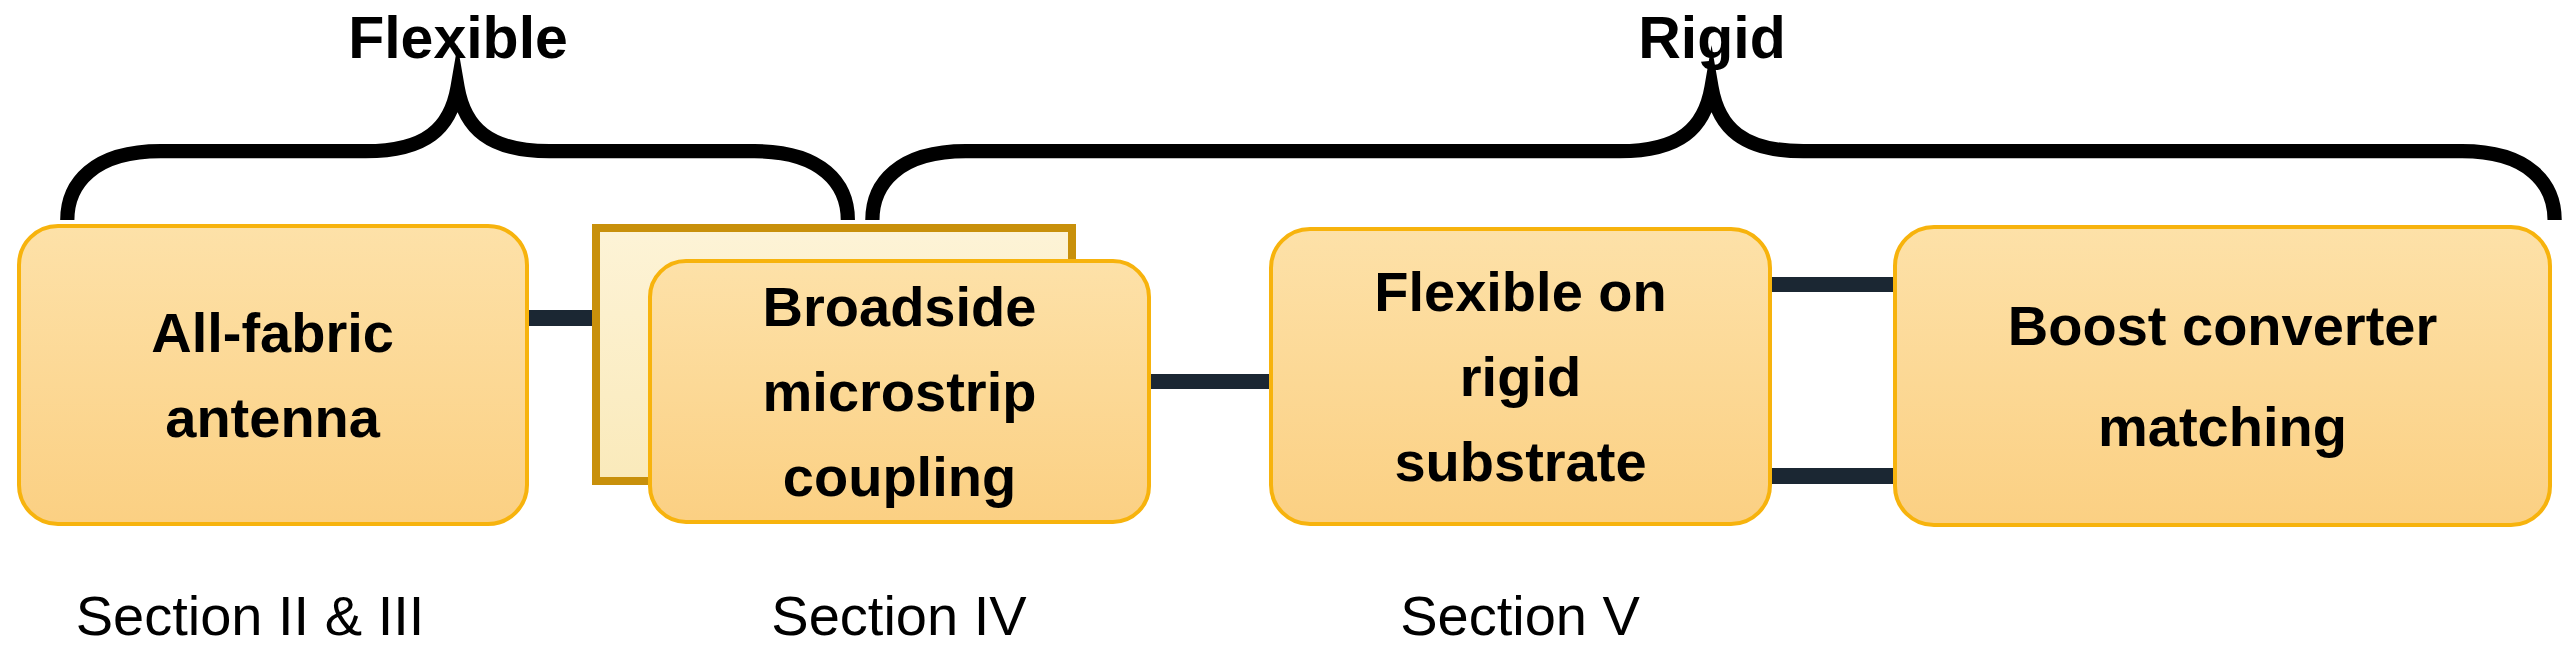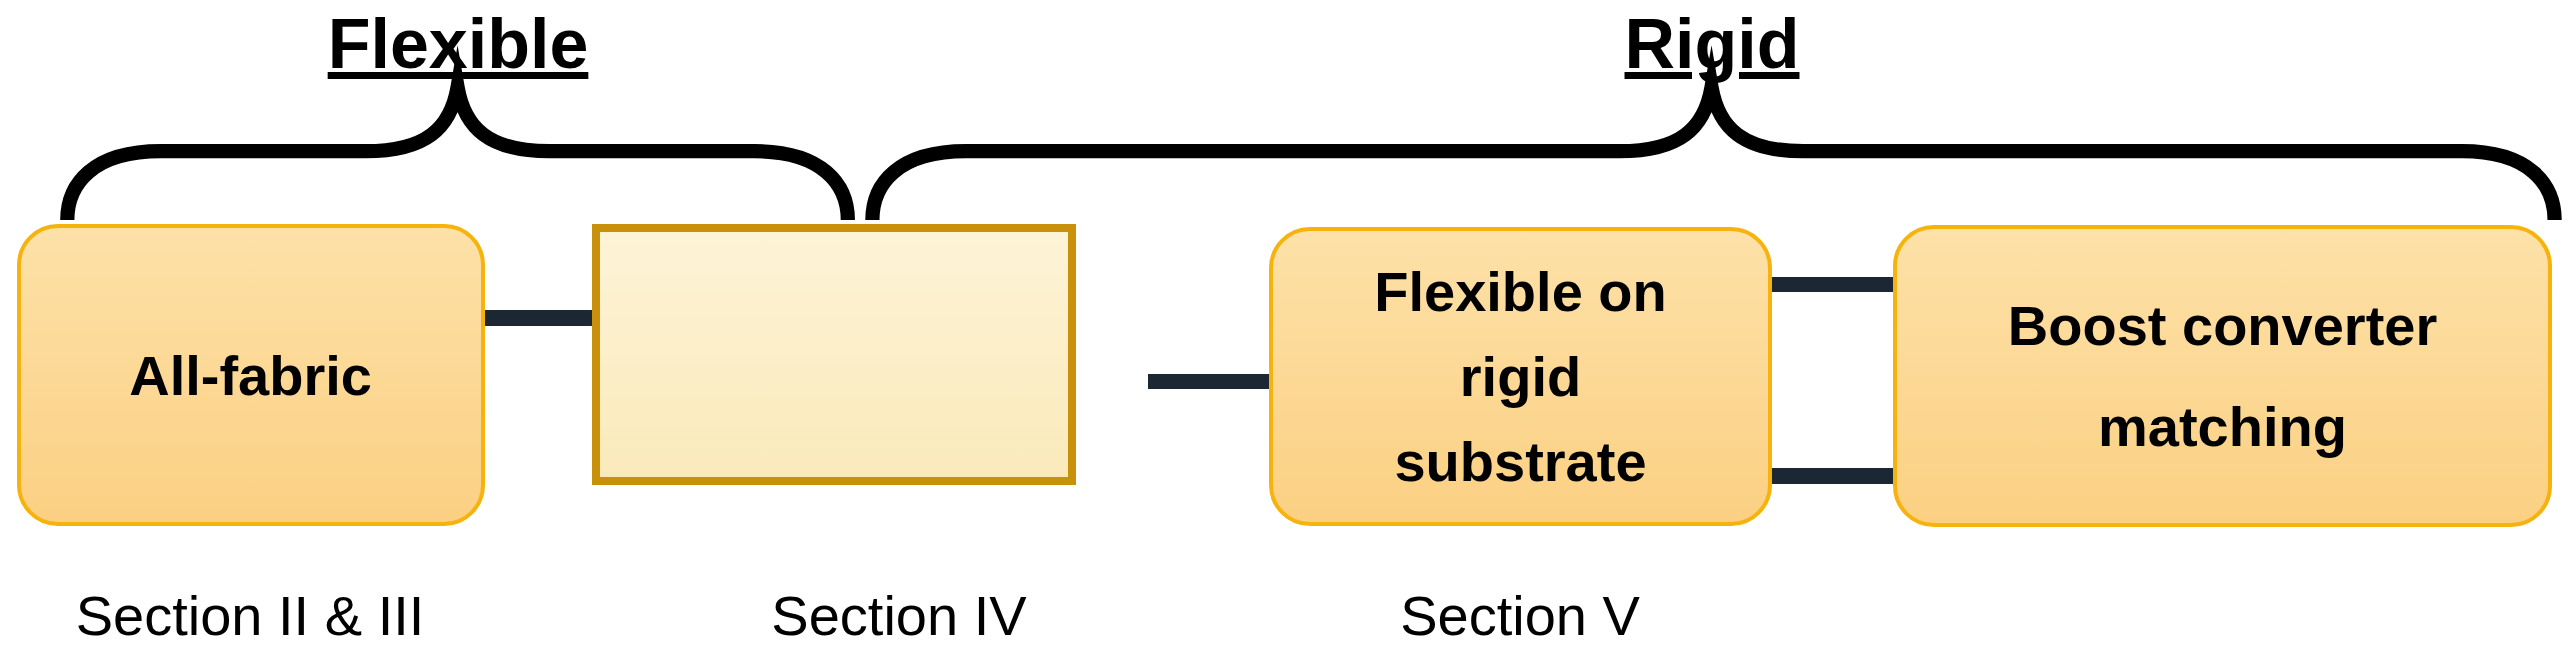--- a/index.html
+++ b/index.html
@@ -36,25 +36,24 @@
     fill:none;
     stroke:var(--brace);
     stroke-width:18px;
     stroke-linejoin:miter;
     stroke-miterlimit:6;
   }
   .brace-label{
     position:absolute;
     top:6.3px;
     transform:translateX(-50%);
-    font-size:70px;
+    font-size:59px;
     font-weight:bold;
     line-height:1.1;
     white-space:nowrap;
-    text-decoration:underline;
   }
   .connector{
     position:absolute;
     background:var(--connector);
   }
   .backsheet{
     position:absolute;
     left:592px; top:224px;
     width:484px; height:261px;
     box-sizing:border-box;
@@ -101,24 +100,30 @@
   <div class="brace-label" style="left:458px;">Flexible</div>
   <div class="brace-label" style="left:1712px;">Rigid</div>
 
   <div class="connector" style="left:484px; top:310px; width:112px; height:16px;"></div>
   <div class="connector" style="left:1148px; top:374px; width:123px; height:15px;"></div>
   <div class="connector" style="left:1769px; top:277px; width:126px; height:15px;"></div>
   <div class="connector" style="left:1769px; top:468px; width:126px; height:16px;"></div>
 
   <div class="backsheet"></div>
 
-  <div class="box" style="left:16.6px; top:224px; width:468px; height:302px;">
+  <div class="box" style="left:16.6px; top:224px; width:512px; height:302px;">
     <span>All-fabric</span>
+    <span>antenna</span>
   </div>
 
+  <div class="box" style="left:648px; top:259px; width:503px; height:265px; border-radius:38px;">
+    <span>Broadside</span>
+    <span>microstrip</span>
+    <span>coupling</span>
+  </div>
 
   <div class="box" style="left:1269px; top:227px; width:503px; height:299px;">
     <span>Flexible on</span>
     <span>rigid</span>
     <span>substrate</span>
   </div>
 
   <div class="box" style="left:1893px; top:225px; width:659px; height:302px;gap:16px;">
     <span>Boost converter</span>
     <span>matching</span>

